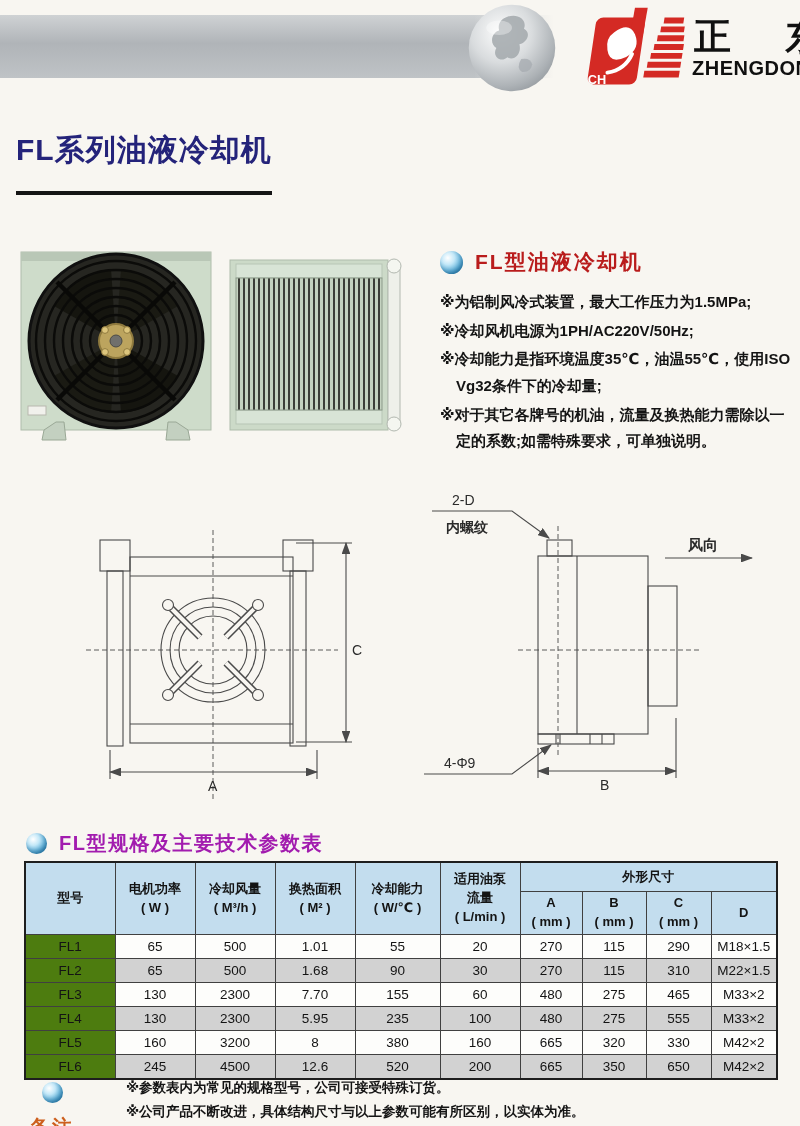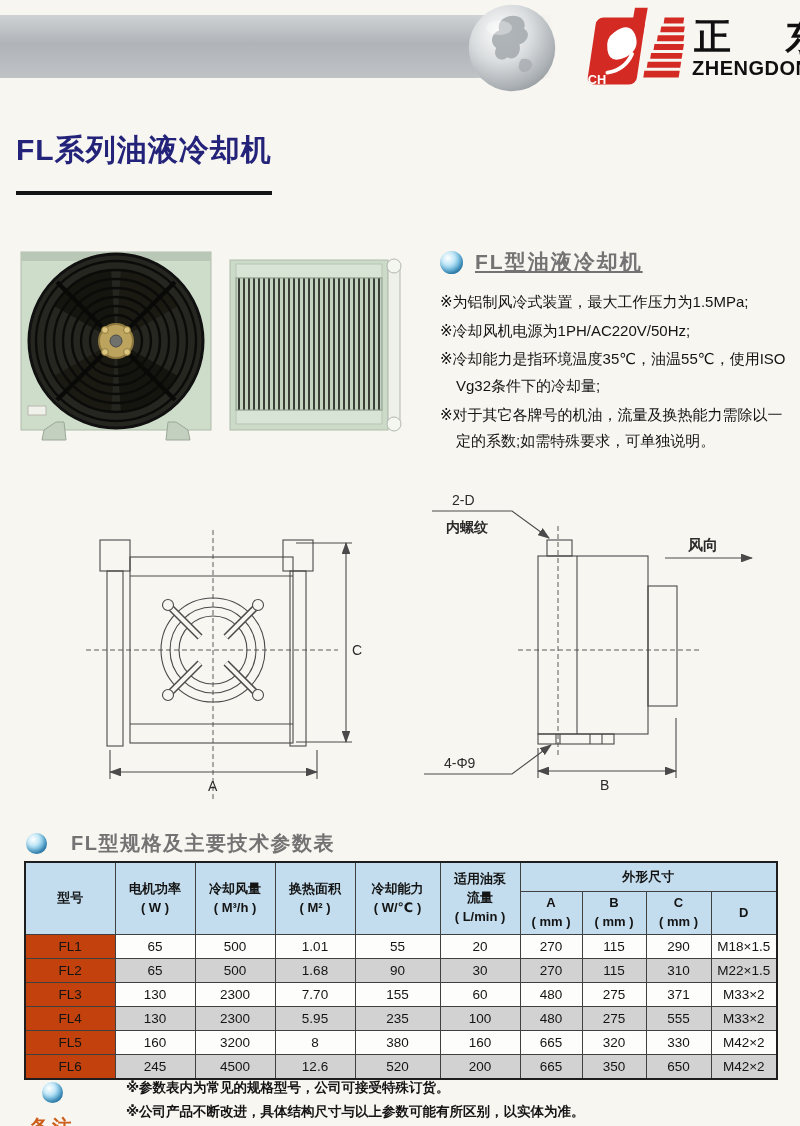--- a/index.html
+++ b/index.html
@@ -24,39 +24,39 @@
   
   .photo-fan{position:absolute;left:16px;top:246px;width:200px;height:198px;}
   .photo-radiator{position:absolute;left:228px;top:254px;width:176px;height:182px;}
 
   
   .features{position:absolute;left:440px;top:248px;width:356px;}
   .sec-head{display:flex;align-items:center;gap:12px;}
   .sphere{width:23px;height:23px;border-radius:50%;flex:0 0 auto;
     background:radial-gradient(circle at 34% 30%,#ffffff,#c4e8f8 30%,#62b6de 62%,#1f7fb0 88%,#16618c);
     box-shadow:inset -2px -3px 4px rgba(0,40,80,.3);}
-  .features .sec-title{font-size:21px;font-weight:bold;color:#737373;letter-spacing:2px;text-decoration:underline;}
-  .feat-list{margin-top:13px;font-size:15px;font-weight:normal;line-height:1.78;color:#141414;}
+  .features .sec-title{font-size:21px;font-weight:bold;color:#b91c1c;letter-spacing:2px;}
+  .feat-list{margin-top:13px;font-size:15px;font-weight:bold;line-height:1.78;color:#141414;}
   .feat-item{padding-left:16px;text-indent:-16px;margin-bottom:2px;}
 
   
   .drawings{position:absolute;left:0;top:478px;width:800px;height:340px;}
 
   
   .tbl-head{position:absolute;left:26px;top:830px;display:flex;align-items:center;gap:12px;}
-  .tbl-head .sec-title{font-size:20px;font-weight:bold;color:#737373;letter-spacing:1.5px;margin-left:12px;}
+  .tbl-head .sec-title{font-size:20px;font-weight:bold;color:#a21caf;letter-spacing:1.5px;}
   .spec-table{position:absolute;left:24px;top:861px;width:752px;border-collapse:collapse;
     border:2px solid #1e1e1e;table-layout:fixed;}
   .spec-table th,.spec-table td{border:1px solid #404040;text-align:center;vertical-align:middle;
     font-size:13px;color:#141414;padding:1px 2px;}
   .spec-table th{background:#c3ddee;font-weight:bold;line-height:1.45;}
   .spec-table .group-row th{height:26px;}
   .spec-table .sub-row th{height:40px;}
   .spec-table td{height:21px;font-size:13.5px;background:#fdfdfb;}
-  .spec-table td.model-cell{background:#c2410c;}
+  .spec-table td.model-cell{background:#4d7c0f;}
   .spec-table tbody tr.gray td:not(.model-cell){background:#d2d2d2;}
 
   
   .notes-head{position:absolute;left:30px;top:1082px;display:flex;align-items:center;gap:11px;flex-direction:column;}
   .notes-head .sphere{width:21px;height:21px;}
   .notes-head .sec-title{font-size:20px;font-weight:bold;color:#cd5f1d;letter-spacing:2px;}
   .notes-list{position:absolute;left:126px;top:1076px;width:664px;font-size:13.5px;font-weight:bold;
     line-height:1.75;color:#141414;}
 </style>
 </head>
@@ -342,21 +342,21 @@
       </tr>
       <tr>
         <td class="model-cell">FL3</td>
         <td>130</td>
         <td>2300</td>
         <td>7.70</td>
         <td>155</td>
         <td>60</td>
         <td>480</td>
         <td>275</td>
-        <td>371</td>
+        <td>465</td>
         <td>M33×2</td>
       </tr>
       <tr class="gray">
         <td class="model-cell">FL4</td>
         <td>130</td>
         <td>2300</td>
         <td>5.95</td>
         <td>235</td>
         <td>100</td>
         <td>480</td>

